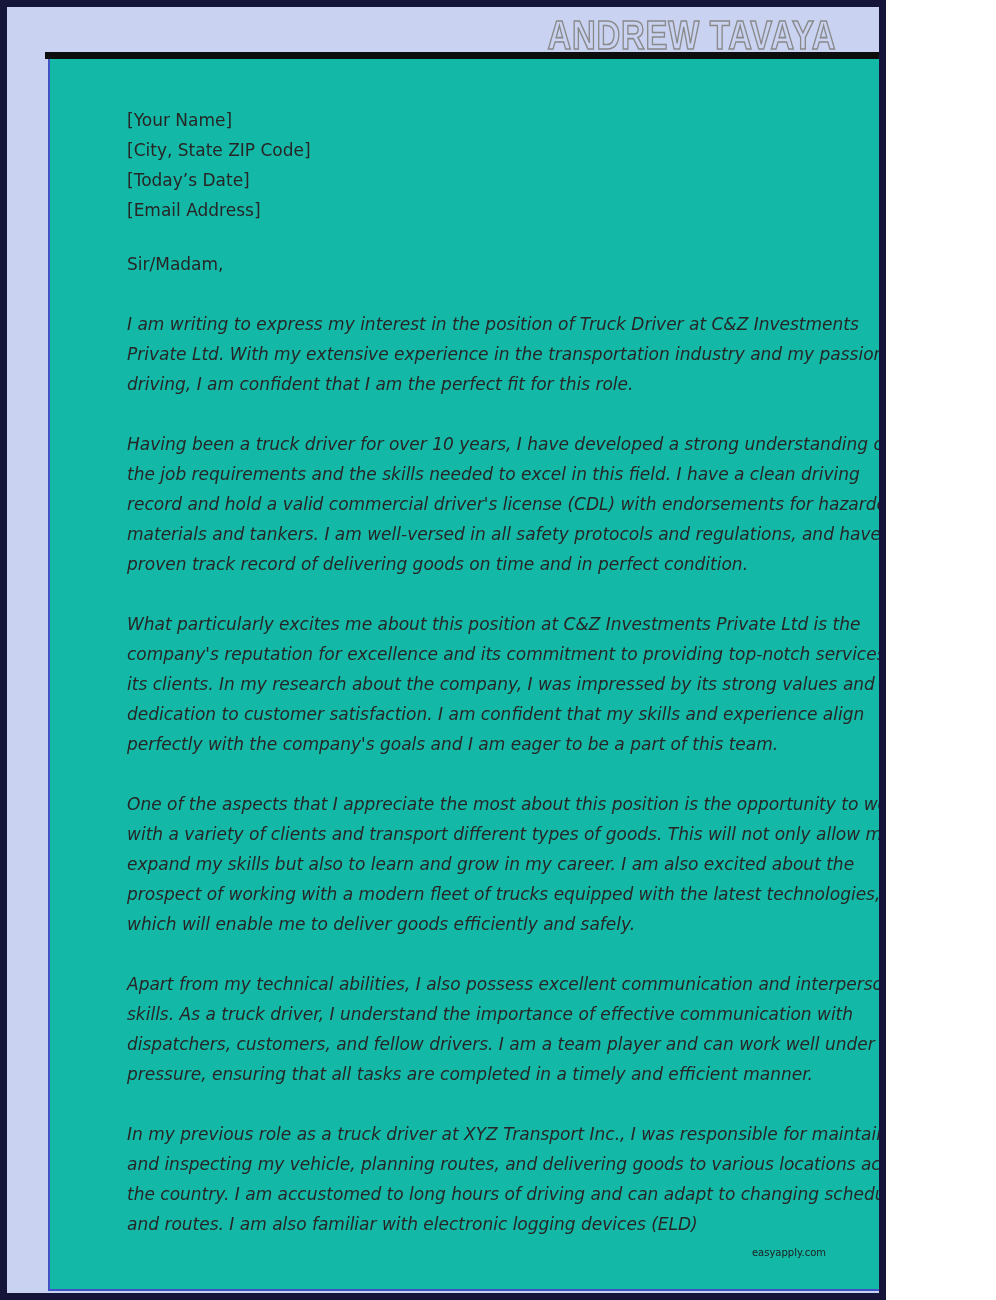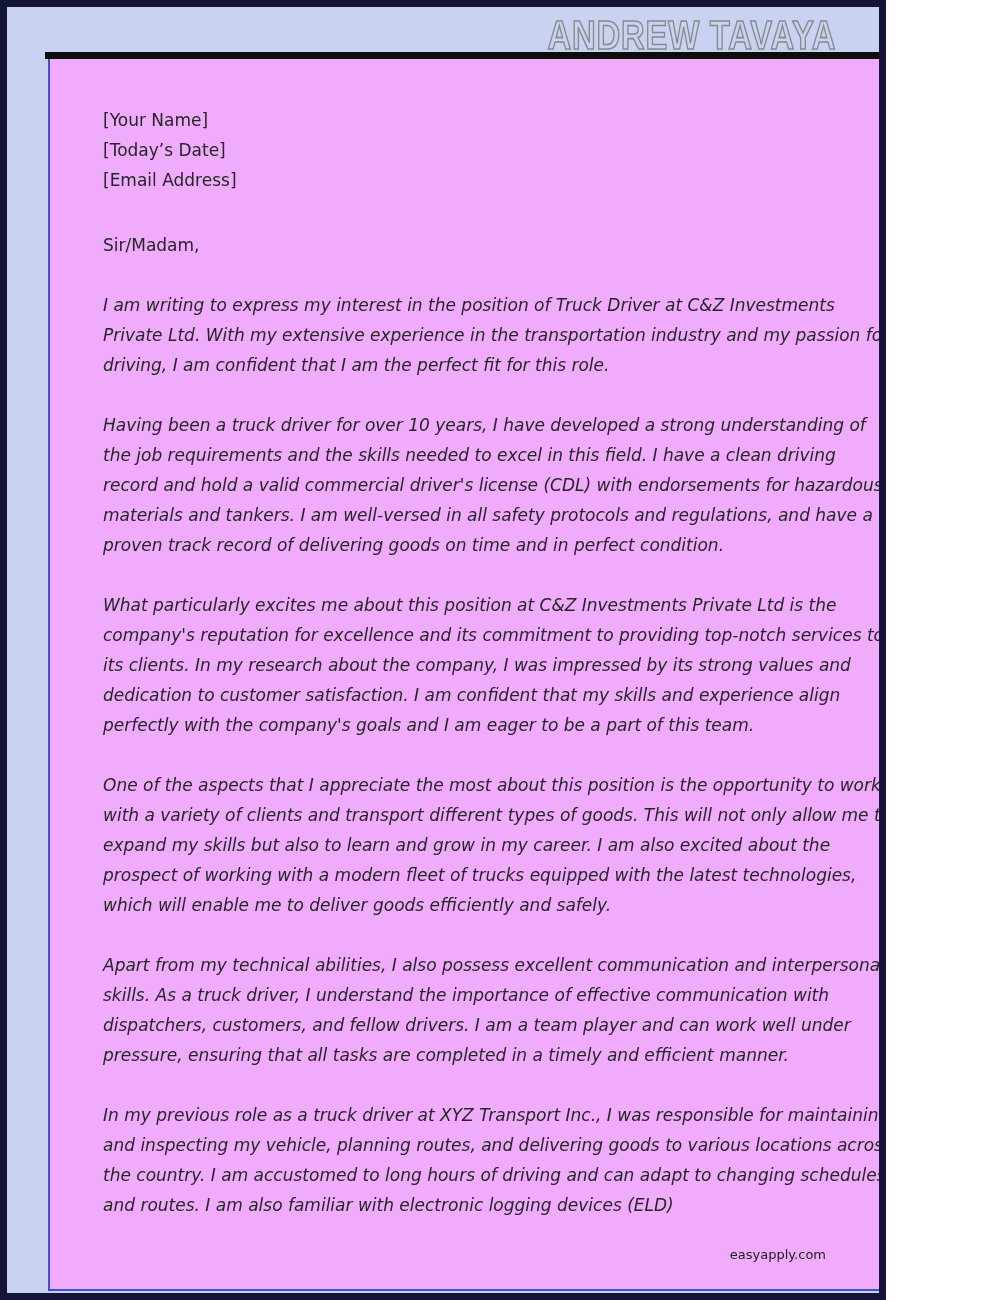--- a/index.html
+++ b/index.html
@@ -42,61 +42,62 @@
     z-index: 2;
   }
 
   
   .page {
     position: absolute;
     left: 41px;
     top: 50px;
     width: 899px;
     height: 1234px;
-    background: #f0abfc;
+    background: #14b8a6;
     border: 2px solid #4052c4;
-    padding: 46px 56px 0 53px;
+    padding: 46px 56px 0 77px;
     overflow: hidden;
     z-index: 1;
   }
 
   .letter-text {
     width: 790px;
     font-size: 17px;
     line-height: 30px;
     color: #262626;
   }
 
   .sender-line { margin: 0; }
-  .salutation { margin-top: 35px; }
+  .salutation { margin-top: 24px; }
   .paragraph  { margin-top: 30px; font-style: italic; }
 
   .watermark {
     position: absolute;
     top: 1240px;
     right: 53px;
-    font-size: 13px;
+    font-size: 10px;
     color: #1d1d1d;
     z-index: 3;
   }
 </style>
 </head>
 <body>
 
 <div class="viewport">
 
   <div class="brand">ANDREW TAVAYA</div>
 
   <div class="header-rule"></div>
 
   <div class="page">
     <div class="letter-text">
 
       <div>
           <p class="sender-line">[Your Name]</p>
+          <p class="sender-line">[City, State ZIP Code]</p>
           <p class="sender-line">[Today’s Date]</p>
           <p class="sender-line">[Email Address]</p>
         </div>
 
       <p class="salutation">Sir/Madam,</p>
 
       <div>
           <p class="paragraph">I am writing to express my interest in the position of Truck Driver at C&amp;Z Investments Private Ltd. With my extensive experience in the transportation industry and my passion for driving, I am confident that I am the perfect fit for this role.</p>
           <p class="paragraph">Having been a truck driver for over 10 years, I have developed a strong understanding of the job requirements and the skills needed to excel in this field. I have a clean driving record and hold a valid commercial driver's license (CDL) with endorsements for hazardous materials and tankers. I am well-versed in all safety protocols and regulations, and have a proven track record of delivering goods on time and in perfect condition.</p>
           <p class="paragraph">What particularly excites me about this position at C&amp;Z Investments Private Ltd is the company's reputation for excellence and its commitment to providing top-notch services to its clients. In my research about the company, I was impressed by its strong values and dedication to customer satisfaction. I am confident that my skills and experience align perfectly with the company's goals and I am eager to be a part of this team.</p>

